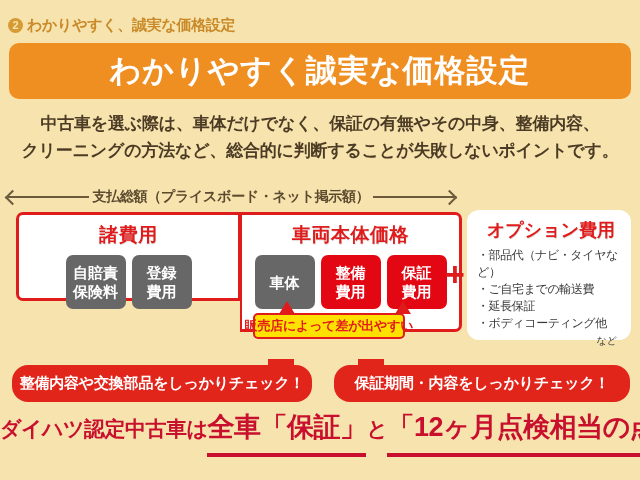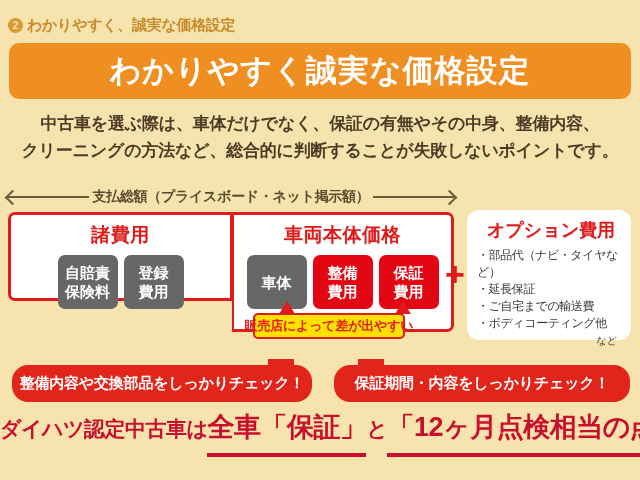--- a/index.html
+++ b/index.html
@@ -141,21 +141,21 @@
     left: 8px;
     top: 212px;
     display: flex;
   }
   .price-box {
     background: #ffffff;
     border: 3px solid #e01b1b;
     box-sizing: border-box;
     position: relative;
   }
-  .price-box.fees   { width: 224px; height: 89px; border-radius: 7px 0 0 7px; border-right-width: 2px; }
+  .price-box.fees   { width: 224px; height: 89px; border-radius: 7px 0 0 7px; border-right-width: 2px; margin-left: 8px; }
   .price-box.body   { width: 222px; height: 120px; border-radius: 0 7px 7px 0; border-left-width: 2px; }
 
   .box-title {
     text-align: center;
     color: #e01b1b;
     font-size: 19px;
     font-weight: bold;
     margin-top: 7px;
     letter-spacing: 0.5px;
     text-shadow: 0.5px 0.5px 0 rgba(0,0,0,0.12);
@@ -389,22 +389,22 @@
     </div>
 
   </div>
 
   <div class="plus">+</div>
 
   <div class="option-box">
     <div class="option-title">オプション費用</div>
     <ul class="option-list">
       <li>・部品代（ナビ・タイヤなど）</li>
+      <li>・ご自宅までの輸送費</li>
       <li>・延長保証</li>
-      <li>・ご自宅までの輸送費</li>
       <li>・ボディコーティング他</li>
     </ul>
     <div class="option-note">など</div>
   </div>
 
   <div class="callout-wrap">
     <span class="tick t1"></span>
     <span class="tick t2"></span>
     <div class="callout">販売店によって差が出やすい</div>
   </div>

